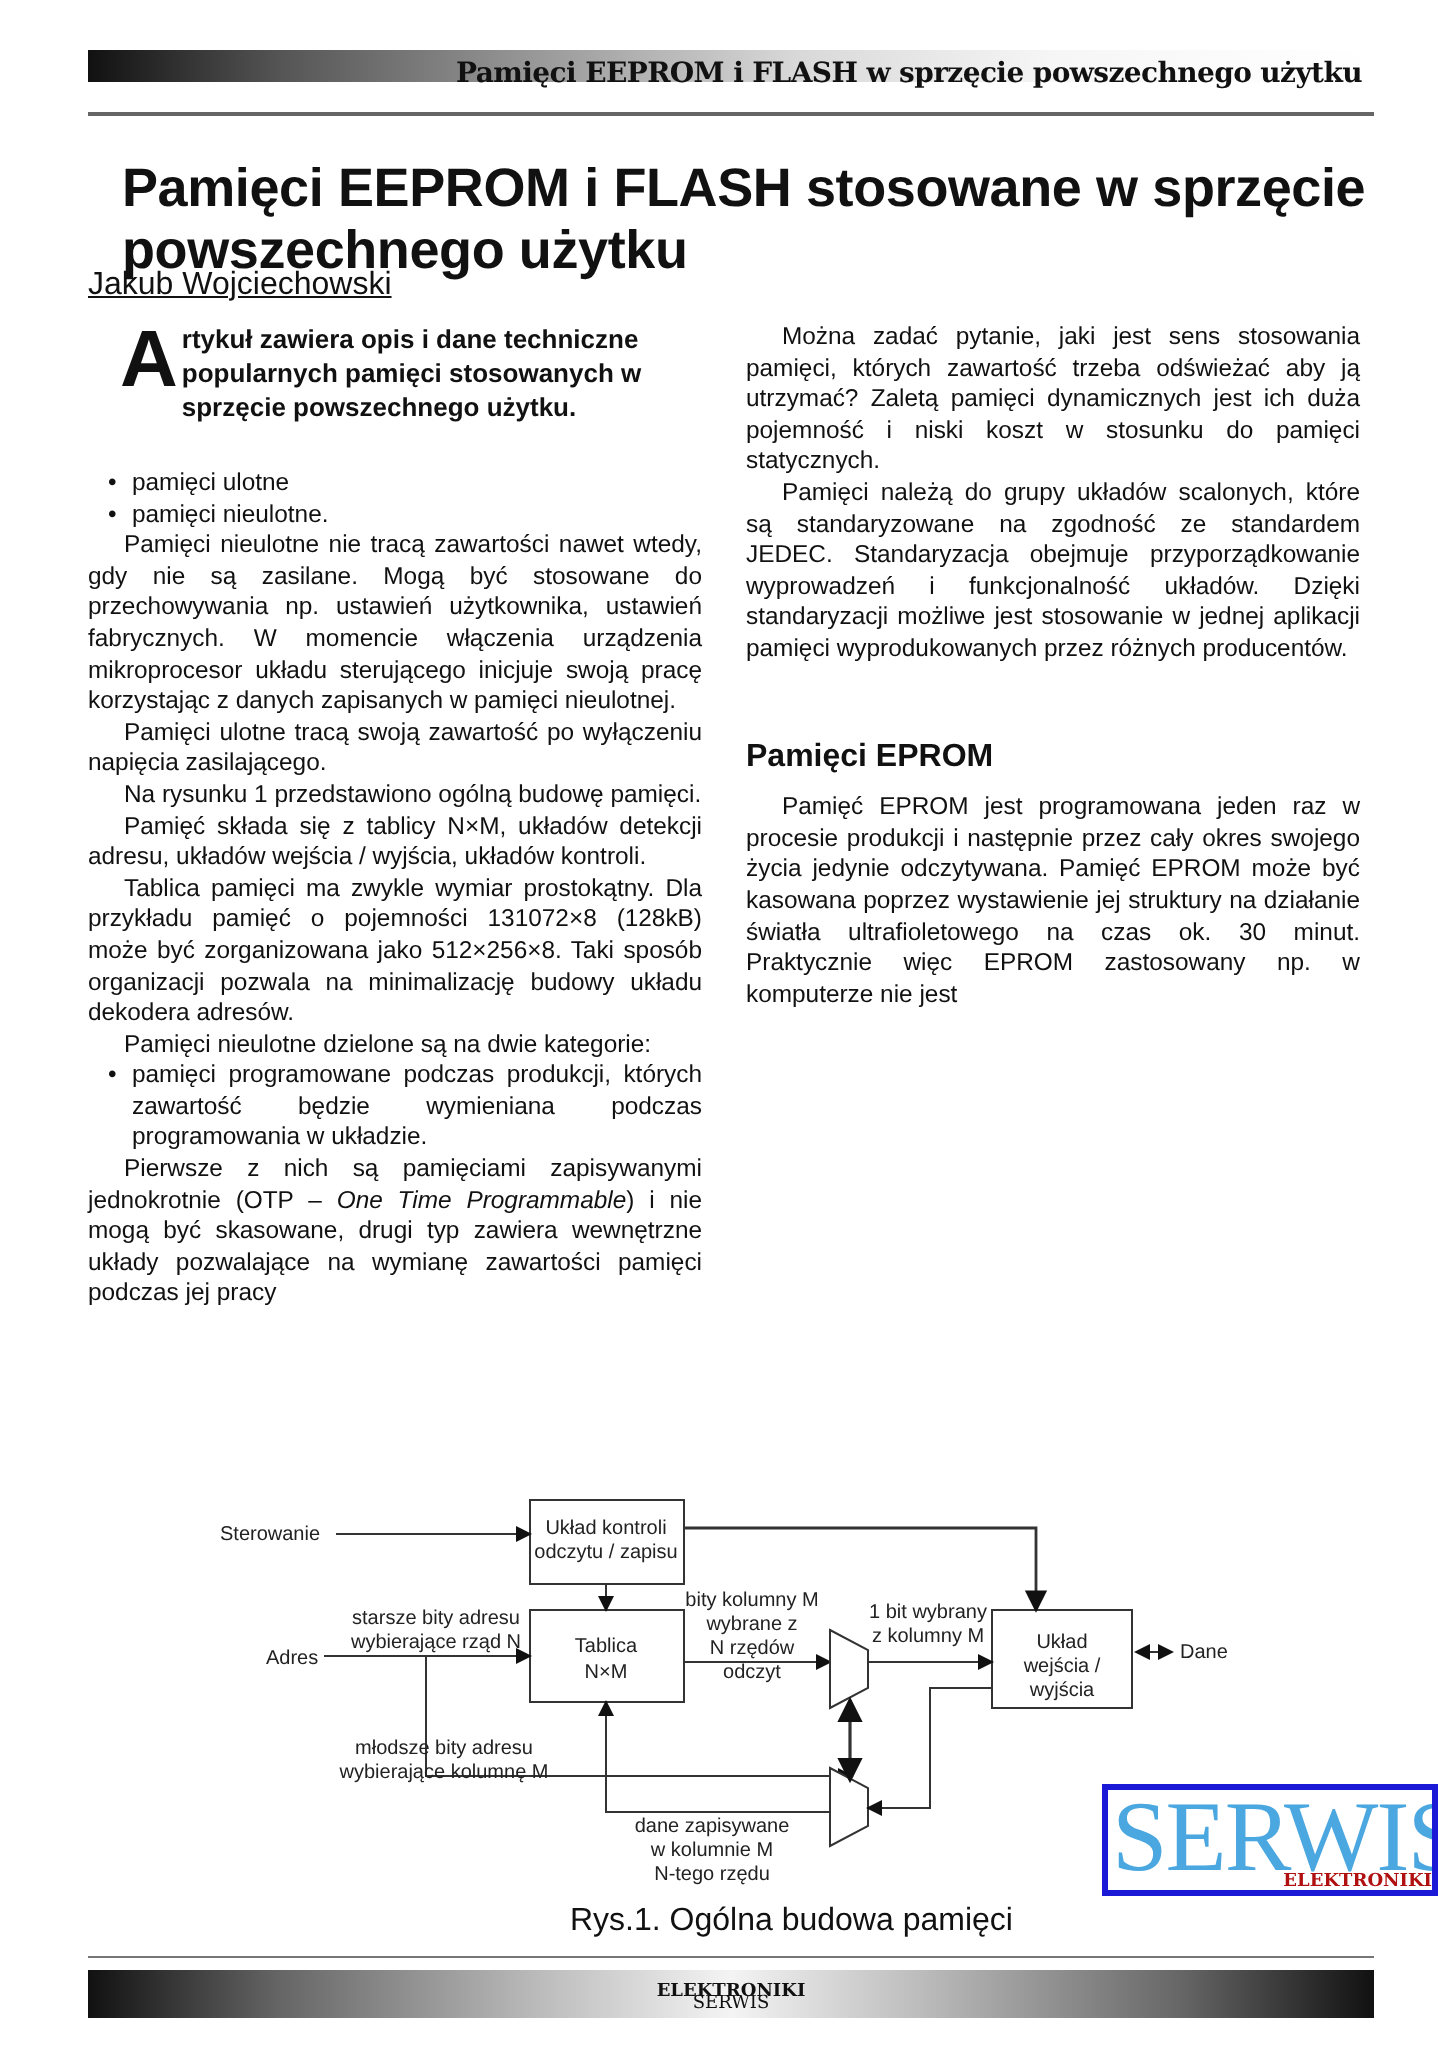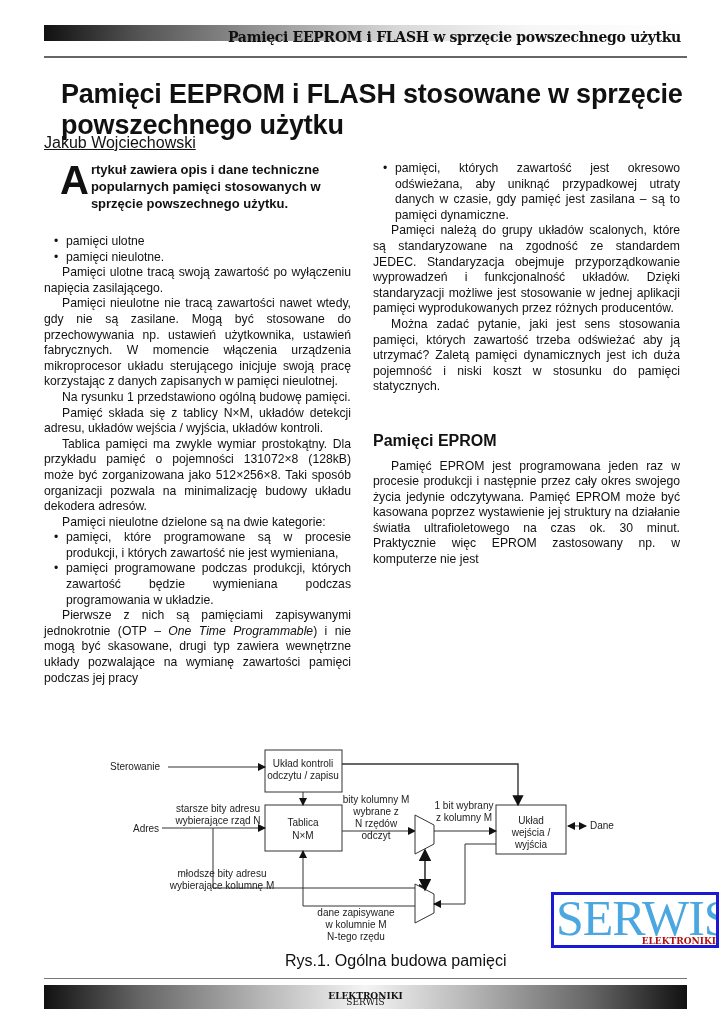--- a/index.html
+++ b/index.html
@@ -54,39 +54,37 @@
 <div class="author">Jakub Wojciechowski</div>
 
 <div class="col col-left">
   <div class="lead">
     <span class="dropcap">A</span><span>rtykuł zawiera opis i dane techniczne popularnych pamięci stosowanych w sprzęcie powszechnego użytku.</span>
   </div>
   <ul>
     <li>pamięci ulotne</li>
     <li>pamięci nieulotne.</li>
   </ul>
+  <p>Pamięci nieulotne nie tracą zawartości nawet wtedy, gdy nie są zasilane. Mogą być stosowane do przechowywania np. ustawień użytkownika, ustawień fabrycznych. W momencie włączenia urządzenia mikroprocesor układu sterującego inicjuje swoją pracę korzystając z danych zapisanych w pamięci nieulotnej.</p>
   <p>Pamięci ulotne tracą swoją zawartość po wyłączeniu napięcia zasilającego.</p>
-  <p>Pamięci nieulotne nie tracą zawartości nawet wtedy, gdy nie są zasilane. Mogą być stosowane do przechowywania np. ustawień użytkownika, ustawień fabrycznych. W momencie włączenia urządzenia mikroprocesor układu sterującego inicjuje swoją pracę korzystając z danych zapisanych w pamięci nieulotnej.</p>
   <p>Na rysunku 1 przedstawiono ogólną budowę pamięci.</p>
   <p>Pamięć składa się z tablicy N×M, układów detekcji adresu, układów wejścia / wyjścia, układów kontroli.</p>
   <p>Tablica pamięci ma zwykle wymiar prostokątny. Dla przykładu pamięć o pojemności 131072×8 (128kB) może być zorganizowana jako 512×256×8. Taki sposób organizacji pozwala na minimalizację budowy układu dekodera adresów.</p>
   <p>Pamięci nieulotne dzielone są na dwie kategorie:</p>
   <ul>
-    <li>pamięci, które programowane są w procesie produkcji, i których zawartość nie jest wymieniana,</li>
     <li>pamięci programowane podczas produkcji, których zawartość będzie wymieniana podczas programowania w układzie.</li>
   </ul>
   <p><span>Pierwsze z nich są pamięciami zapisywanymi jednokrotnie (OTP – </span><i>One Time Programmable</i><span>) i nie mogą być skasowane, drugi typ zawiera wewnętrzne układy pozwalające na wymianę zawartości pamięci podczas jej pracy</span></p>
 </div>
 
 <div class="col col-right">
   <ul>
-    <li>pamięci, których zawartość jest okresowo odświeżana, aby uniknąć przypadkowej utraty danych w czasie, gdy pamięć jest zasilana – są to pamięci dynamiczne.</li>
   </ul>
+  <p>Można zadać pytanie, jaki jest sens stosowania pamięci, których zawartość trzeba odświeżać aby ją utrzymać? Zaletą pamięci dynamicznych jest ich duża pojemność i niski koszt w stosunku do pamięci statycznych.</p>
   <p>Pamięci należą do grupy układów scalonych, które są standaryzowane na zgodność ze standardem JEDEC. Standaryzacja obejmuje przyporządkowanie wyprowadzeń i funkcjonalność układów. Dzięki standaryzacji możliwe jest stosowanie w jednej aplikacji pamięci wyprodukowanych przez różnych producentów.</p>
-  <p>Można zadać pytanie, jaki jest sens stosowania pamięci, których zawartość trzeba odświeżać aby ją utrzymać? Zaletą pamięci dynamicznych jest ich duża pojemność i niski koszt w stosunku do pamięci statycznych.</p>
   <div class="spacer-right"></div>
   <h2>Pamięci EPROM</h2>
   <p>Pamięć EPROM jest programowana jeden raz w procesie produkcji i następnie przez cały okres swojego życia jedynie odczytywana. Pamięć EPROM może być kasowana poprzez wystawienie jej struktury na działanie światła ultrafioletowego na czas ok. 30 minut. Praktycznie więc EPROM zastosowany np. w komputerze nie jest</p>
 </div>
 
 <div class="figure">
   <svg width="630" height="230" viewBox="0 0 630 230" xmlns="http://www.w3.org/2000/svg">
     <defs>
       <marker id="ar" markerWidth="8" markerHeight="8" refX="7" refY="4" orient="auto">
         <path d="M0,0 L8,4 L0,8 z" fill="#111"></path>

